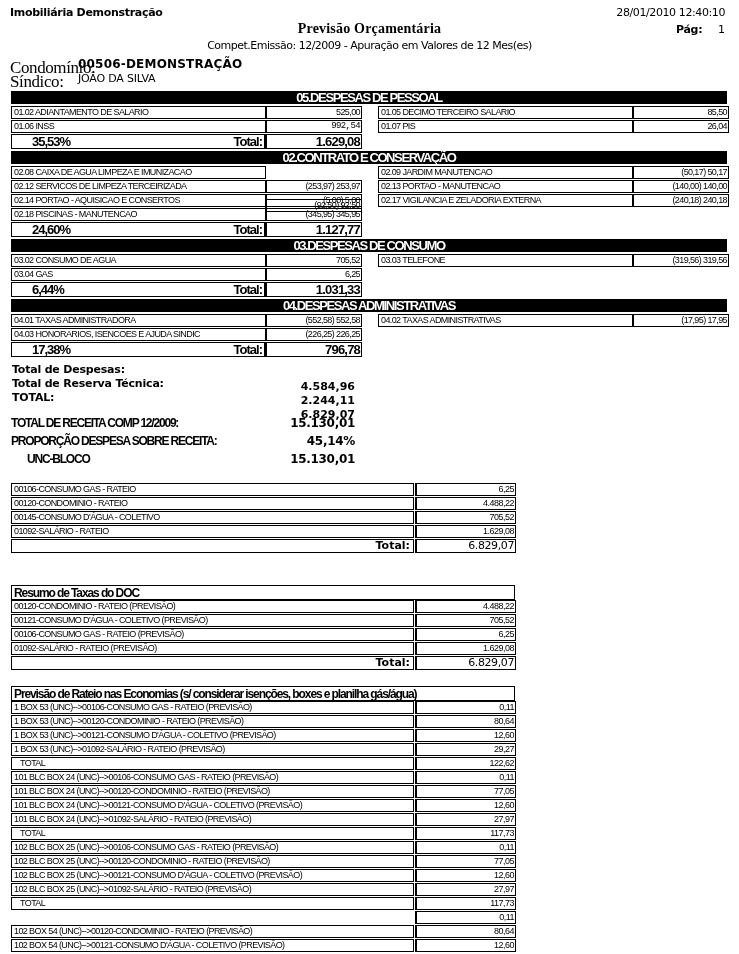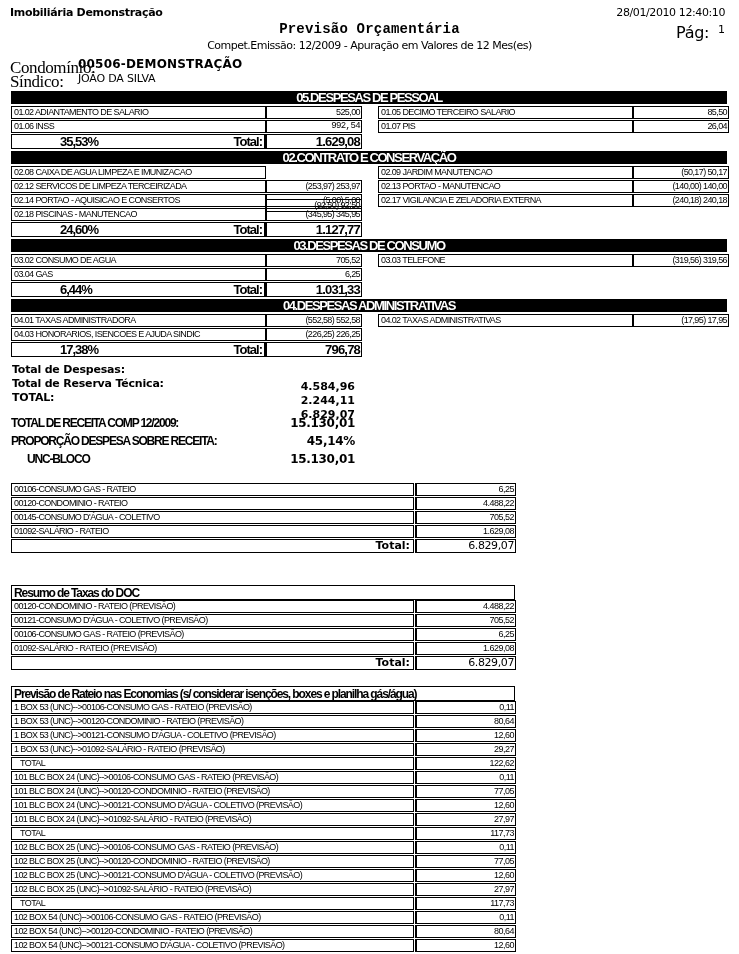--- a/index.html
+++ b/index.html
@@ -1,34 +1,34 @@
 <!DOCTYPE html>
 <html><head>
 <meta charset="utf-8">
 <style>
   html, body { margin:0; padding:0; background:#fff; }
   body { width:739px; height:954px; position:relative; overflow:hidden; color:#000;
          font-family:"Liberation Sans", sans-serif; }
   .abs { position:absolute; }
   .company { left:10px; top:6px; font-size:11px; font-weight:bold; font-family:"DejaVu Sans", sans-serif; letter-spacing:-0.3px; }
   .datetime { right:14px; top:6px; font-size:11px; font-family:"DejaVu Sans", sans-serif; letter-spacing:-0.4px; }
-  .page-label { left:676px; top:23px; font-size:16px; font-family:"DejaVu Sans", sans-serif; letter-spacing:-0.3px; }
+  .page-label { left:676px; top:23px; font-size:11px; font-family:"DejaVu Sans", sans-serif; letter-spacing:-0.3px;font-weight:bold; }
   .page-num { left:718px; top:23px; font-size:11px; font-family:"DejaVu Sans", sans-serif; }
-  .title { left:0; width:739px; top:21px; text-align:center; font-size:14px; font-weight:bold; font-family:Liberation Mono, monospace; letter-spacing:0.2px; }
+  .title { left:0; width:739px; top:21px; text-align:center; font-size:14px; font-weight:bold; font-family:Liberation Serif, serif; letter-spacing:0.2px; }
   .subtitle { left:0; width:739px; top:39px; text-align:center; font-size:11px; font-family:"DejaVu Sans", sans-serif; letter-spacing:-0.5px; }
   .lbl { font-size:17px; font-family:Liberation Serif, serif; letter-spacing:-0.4px; }
   .cond-val { font-size:12px; font-weight:bold; font-family:"DejaVu Sans", sans-serif; letter-spacing:0.2px; }
   .sind-val { font-size:11px; font-family:"DejaVu Sans", sans-serif; letter-spacing:-0.2px; }
 
   .sec-head { left:11px; width:716px; height:13px; background:#000; color:#fff; font-size:13px; font-weight:bold; text-align:center; line-height:14px; letter-spacing:-1.4px; }
   .cell { position:absolute; border:1px solid #000; height:11px; font-size:9px; line-height:11px; letter-spacing:-0.6px; white-space:nowrap; overflow:hidden; box-sizing:content-box; }
   .cell.lab { padding-left:2px; }
   .cell.val { text-align:right; padding-right:1px; border-left:2px solid #000; }
   .tot-row { position:absolute; border:1px solid #000; height:13px; font-size:13px; font-weight:bold; line-height:13px; letter-spacing:-1px; overflow:hidden; }
-  .pct { position:absolute; left:20px; top:0;margin-left:28px; }
+  .pct { position:absolute; left:20px; top:0; }
   .tot-lab { position:absolute; right:2px; top:0; }
   .tot-val { position:absolute; border:1px solid #000; border-left:2px solid #000; height:13px; font-size:13px; font-weight:bold; line-height:13px; text-align:right; padding-right:1px; letter-spacing:-0.8px; overflow:hidden; white-space:nowrap; }
 
   .sum-lab { left:12px; font-size:11px; font-weight:bold; font-family:"DejaVu Sans", sans-serif; letter-spacing:-0.2px; }
   .sum-val { width:100px; left:255px; text-align:right; font-size:11px; font-weight:bold; font-family:"DejaVu Sans", sans-serif;margin-top:17px; }
   .big-lab { left:11px; font-size:12px; font-weight:bold; letter-spacing:-1.2px; }
   .big-val { width:100px; left:255px; text-align:right; font-size:12px; font-weight:bold; font-family:"DejaVu Sans", sans-serif; letter-spacing:-0.3px; }
 
   .tbl { position:absolute; left:11px; width:504px; }
   .tbl-head { border:1px solid #000; height:13px; font-size:12px; font-weight:bold; line-height:14px; padding-left:2px; letter-spacing:-1.1px; white-space:nowrap; overflow:hidden; }
@@ -233,21 +233,20 @@
     </div>
   <div class="trow">
       <div class="c1">102 BLC BOX 25 (UNC)--&gt;01092-SALÁRIO - RATEIO (PREVISÃO)</div>
       <div class="c2">27,97</div>
     </div>
   <div class="trow subtotal">
       <div class="c1">TOTAL</div>
       <div class="c2">117,73</div>
     </div>
   <div class="trow">
-      <div class="c1">102 BOX 54 (UNC)--&gt;00106-CONSUMO GAS - RATEIO (PREVISÃO)</div>
       <div class="c2">0,11</div>
     </div>
   <div class="trow">
       <div class="c1">102 BOX 54 (UNC)--&gt;00120-CONDOMINIO - RATEIO (PREVISÃO)</div>
       <div class="c2">80,64</div>
     </div>
   <div class="trow">
       <div class="c1">102 BOX 54 (UNC)--&gt;00121-CONSUMO D'ÁGUA - COLETIVO (PREVISÃO)</div>
       <div class="c2">12,60</div>
     </div>

